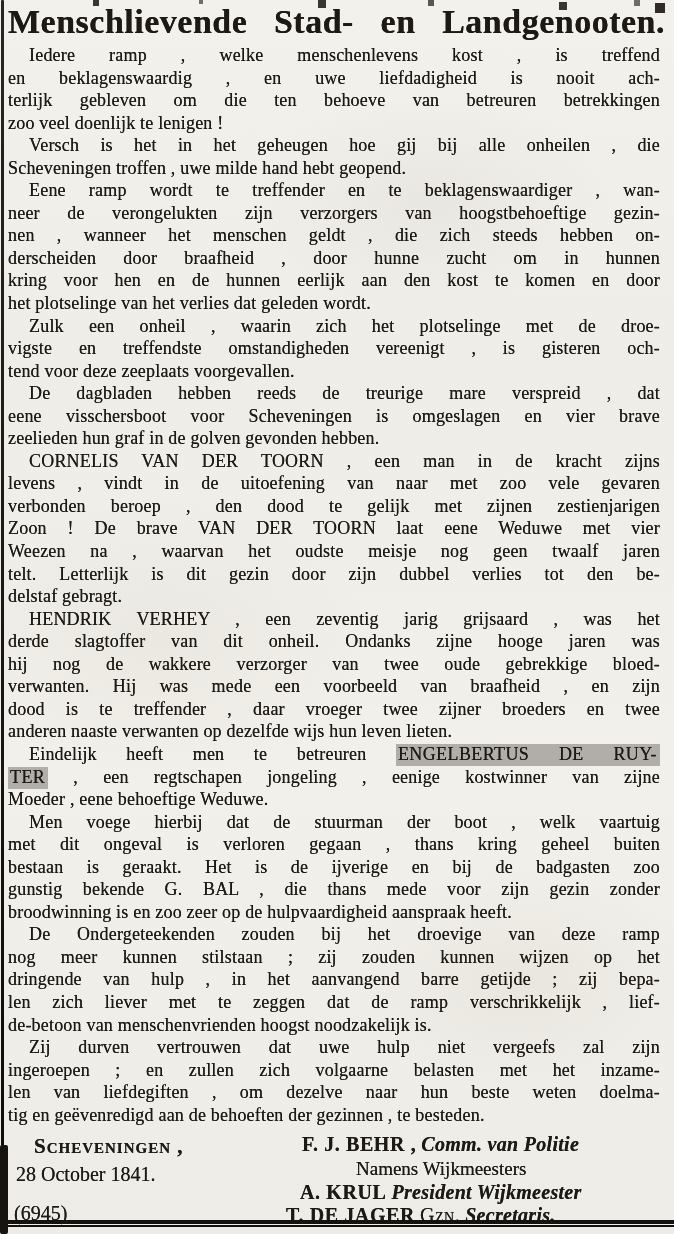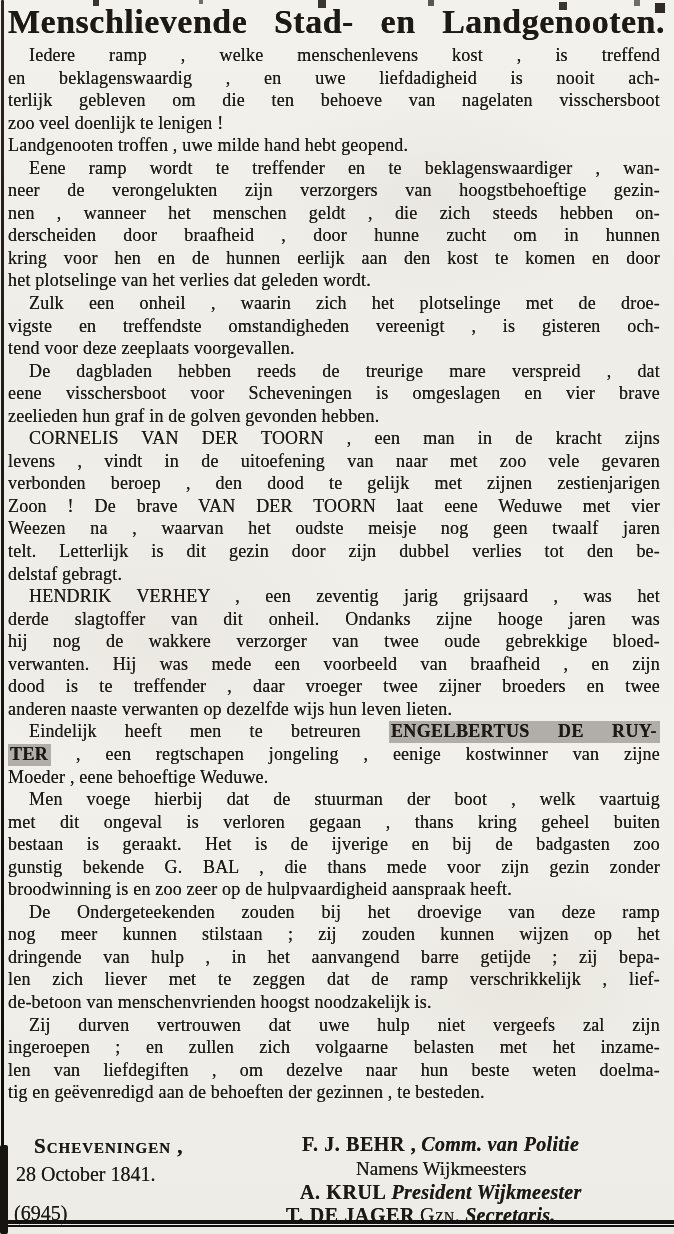--- a/index.html
+++ b/index.html
@@ -47,21 +47,21 @@
     position:absolute;left:8px;top:44px;width:652px;
     font-size:18px;line-height:22.55px;
     letter-spacing:0.2px;
     text-shadow:0 0 0.5px rgba(25,20,15,0.85);
   }
   .line{text-align:justify;text-align-last:justify;white-space:nowrap;}
   .line.last{text-align-last:left;}
   .line.first{text-indent:21px;}
   .hl{
     background:var(--hl,#b1aeaa);
-    font-weight:bold;letter-spacing:0.4px;
+    font-weight:normal;letter-spacing:0.4px;
     padding:0 3px 2px 2px;
   }
   .colophon{position:absolute;left:0;top:0;width:674px;height:1234px;
     font-size:20px;text-shadow:0 0 0.5px rgba(25,20,15,0.85);}
   .colophon span{position:absolute;white-space:nowrap;}
   .sc{font-variant:small-caps;letter-spacing:1px;}
   .place{left:34px;top:1134px;font-size:21px;font-weight:bold;}
   .date{left:16px;top:1157px;margin-top:6px;}
   .serial{left:14px;top:1202px;}
   .behr{left:302px;top:1133px;}
@@ -81,23 +81,24 @@
 
 <div class="page" style="--ink: #1d1a15; --hl: #b1aeaa;">
   <div class="left-border"></div>
   <div class="specks"></div>
 
   <h1 class="title">Menschlievende Stad- en Landgenooten.</h1>
 
   <div class="body" id="article-body">
       <div class="line first">Iedere ramp , welke menschenlevens kost , is treffend</div>
       <div class="line">en beklagenswaardig ,  en uwe liefdadigheid is nooit ach-</div>
-      <div class="line">terlijk gebleven om die ten behoeve van nagelaten visschersboot</div>
+      <div class="line">terlijk gebleven om die ten behoeve van betreuren betrekkingen</div>
       <div class="line last">zoo veel doenlijk te lenigen !</div>
-      <div class="line last">Landgenooten troffen , uwe milde hand hebt geopend.</div>
+      <div class="line first">Versch is het in het geheugen hoe gij bij alle onheilen , die</div>
+      <div class="line last">Scheveningen troffen , uwe milde hand hebt geopend.</div>
       <div class="line first">Eene ramp wordt te treffender en te beklagenswaardiger , wan-</div>
       <div class="line">neer de verongelukten zijn verzorgers van hoogstbehoeftige gezin-</div>
       <div class="line">nen , wanneer het menschen geldt , die zich steeds hebben on-</div>
       <div class="line">derscheiden door braafheid ,  door hunne zucht om in hunnen</div>
       <div class="line">kring voor hen en de hunnen eerlijk aan den kost te komen en door</div>
       <div class="line last">het plotselinge van het verlies dat geleden wordt.</div>
       <div class="line first">Zulk een onheil , waarin zich het plotselinge met de droe-</div>
       <div class="line">vigste en treffendste omstandigheden vereenigt , is gisteren och-</div>
       <div class="line last">tend voor deze zeeplaats voorgevallen.</div>
       <div class="line first">De dagbladen hebben reeds de treurige mare verspreid , dat</div>

